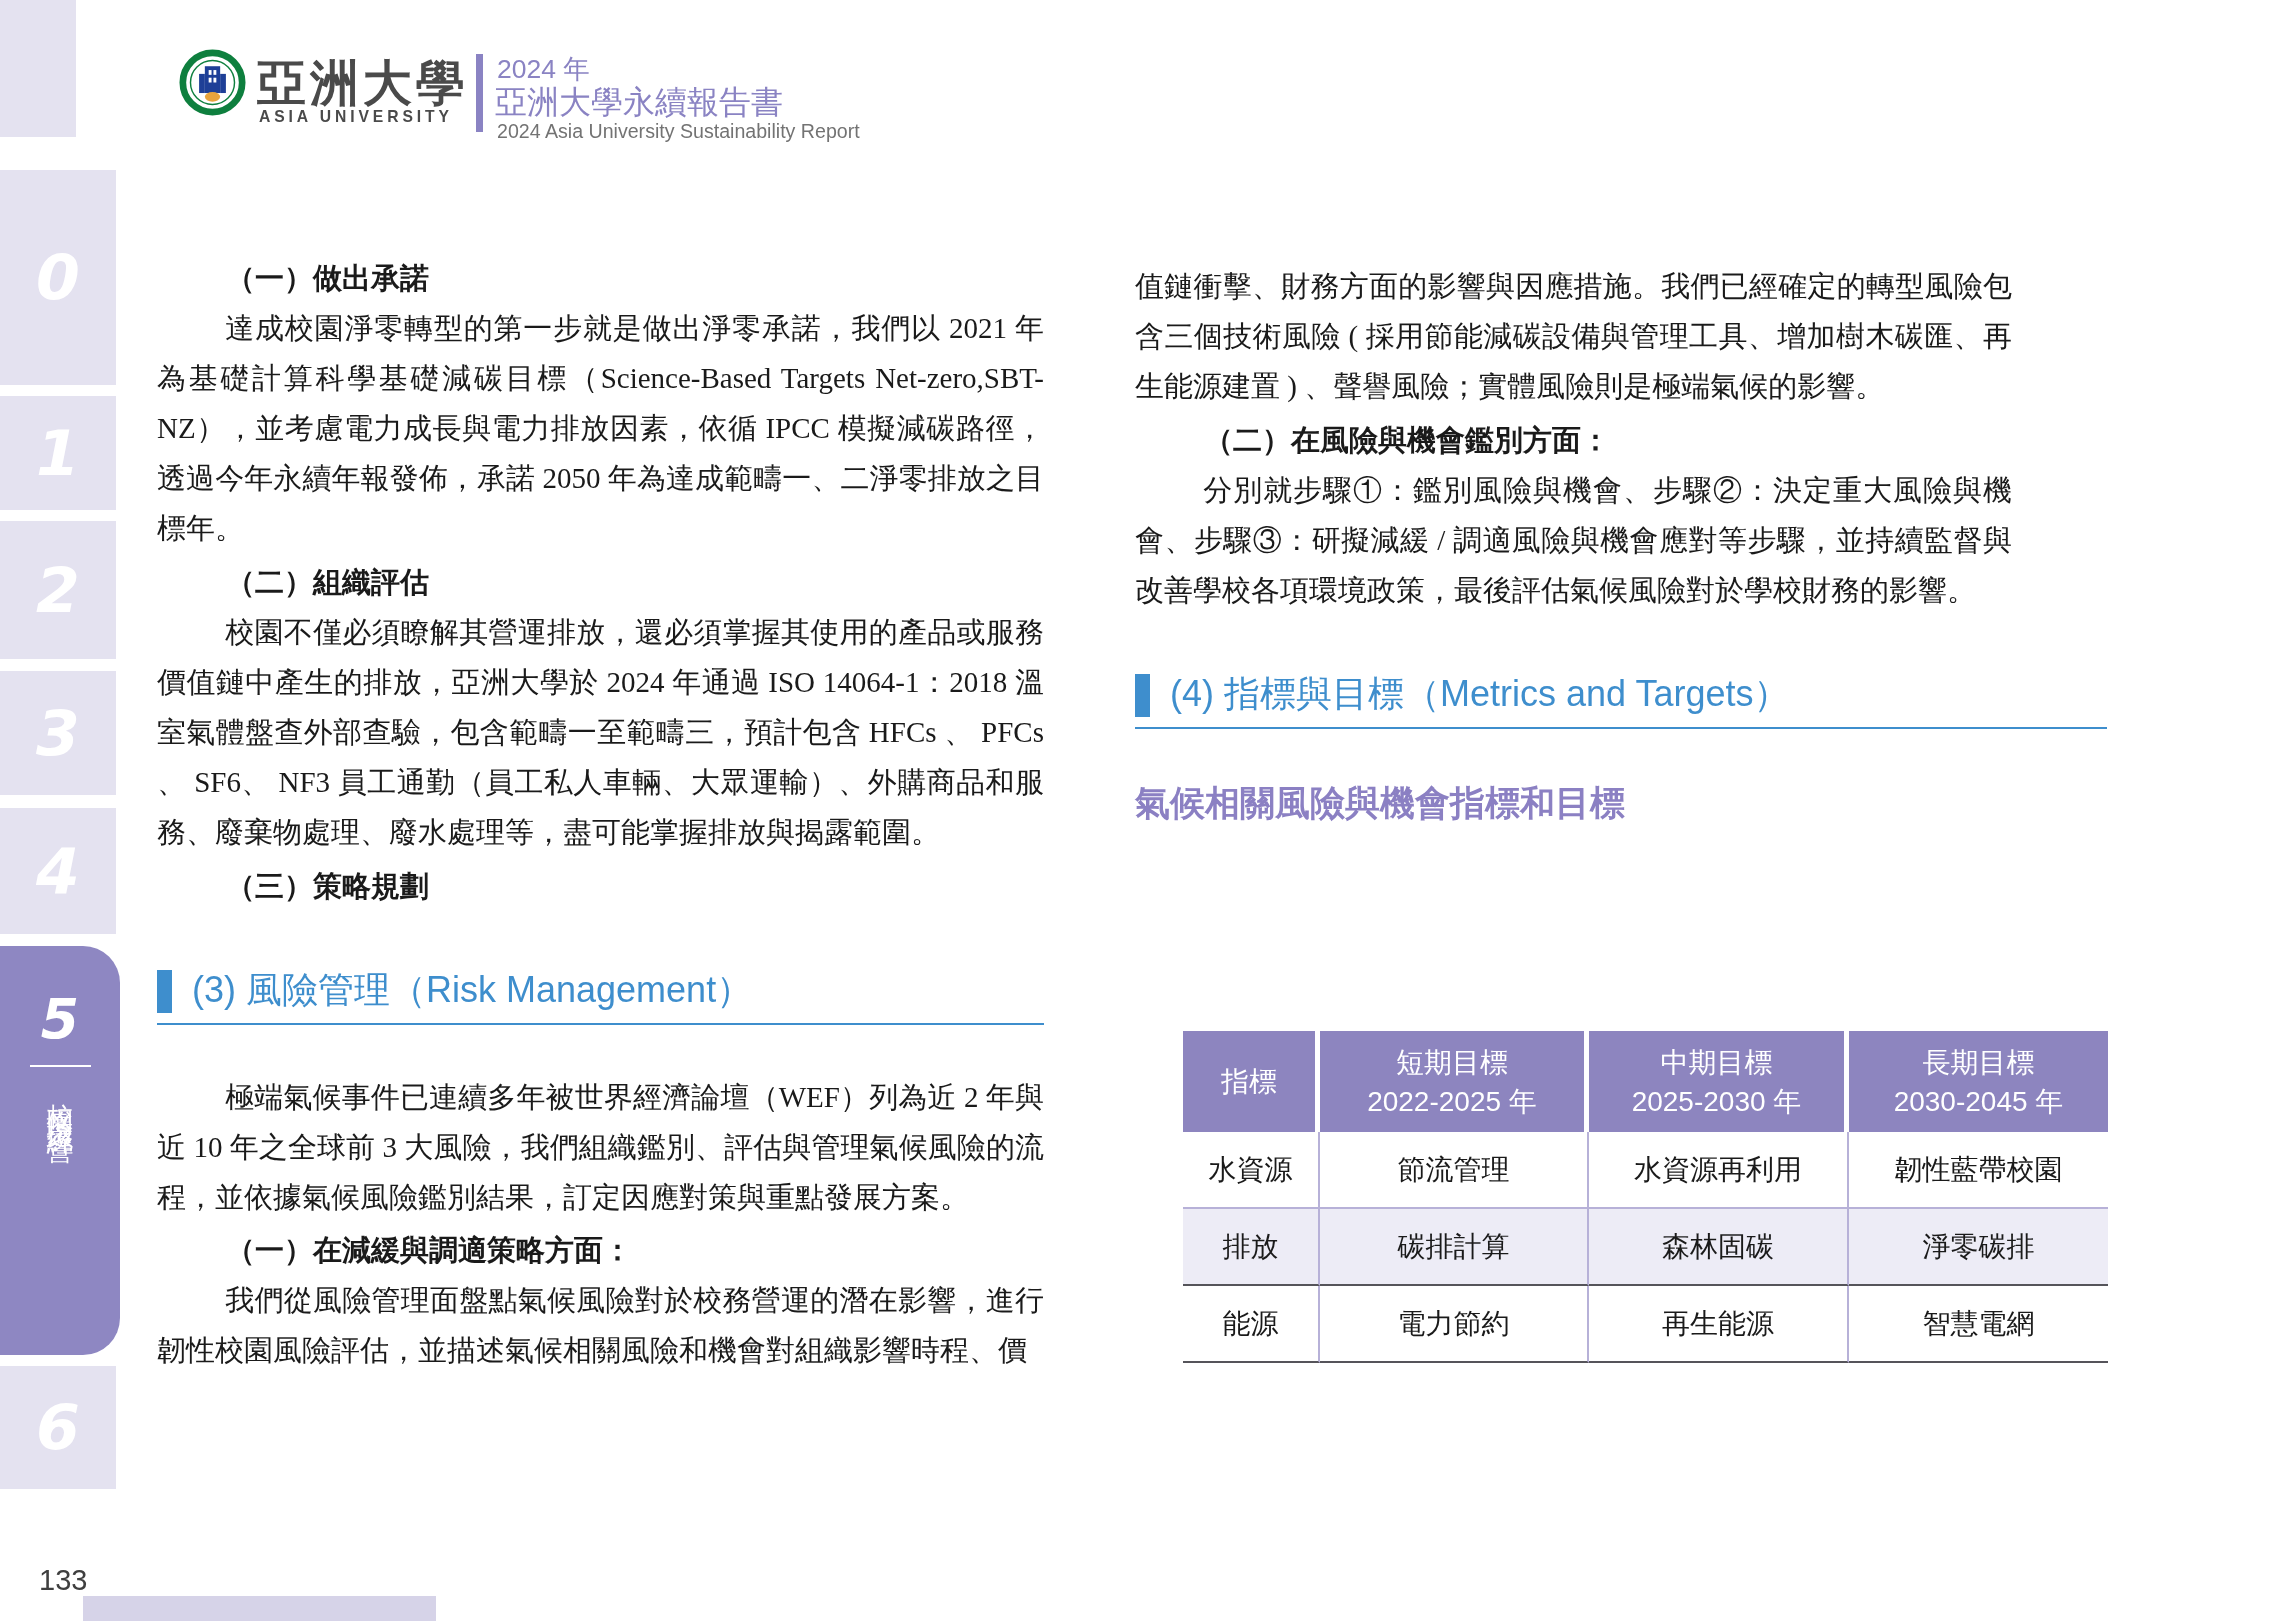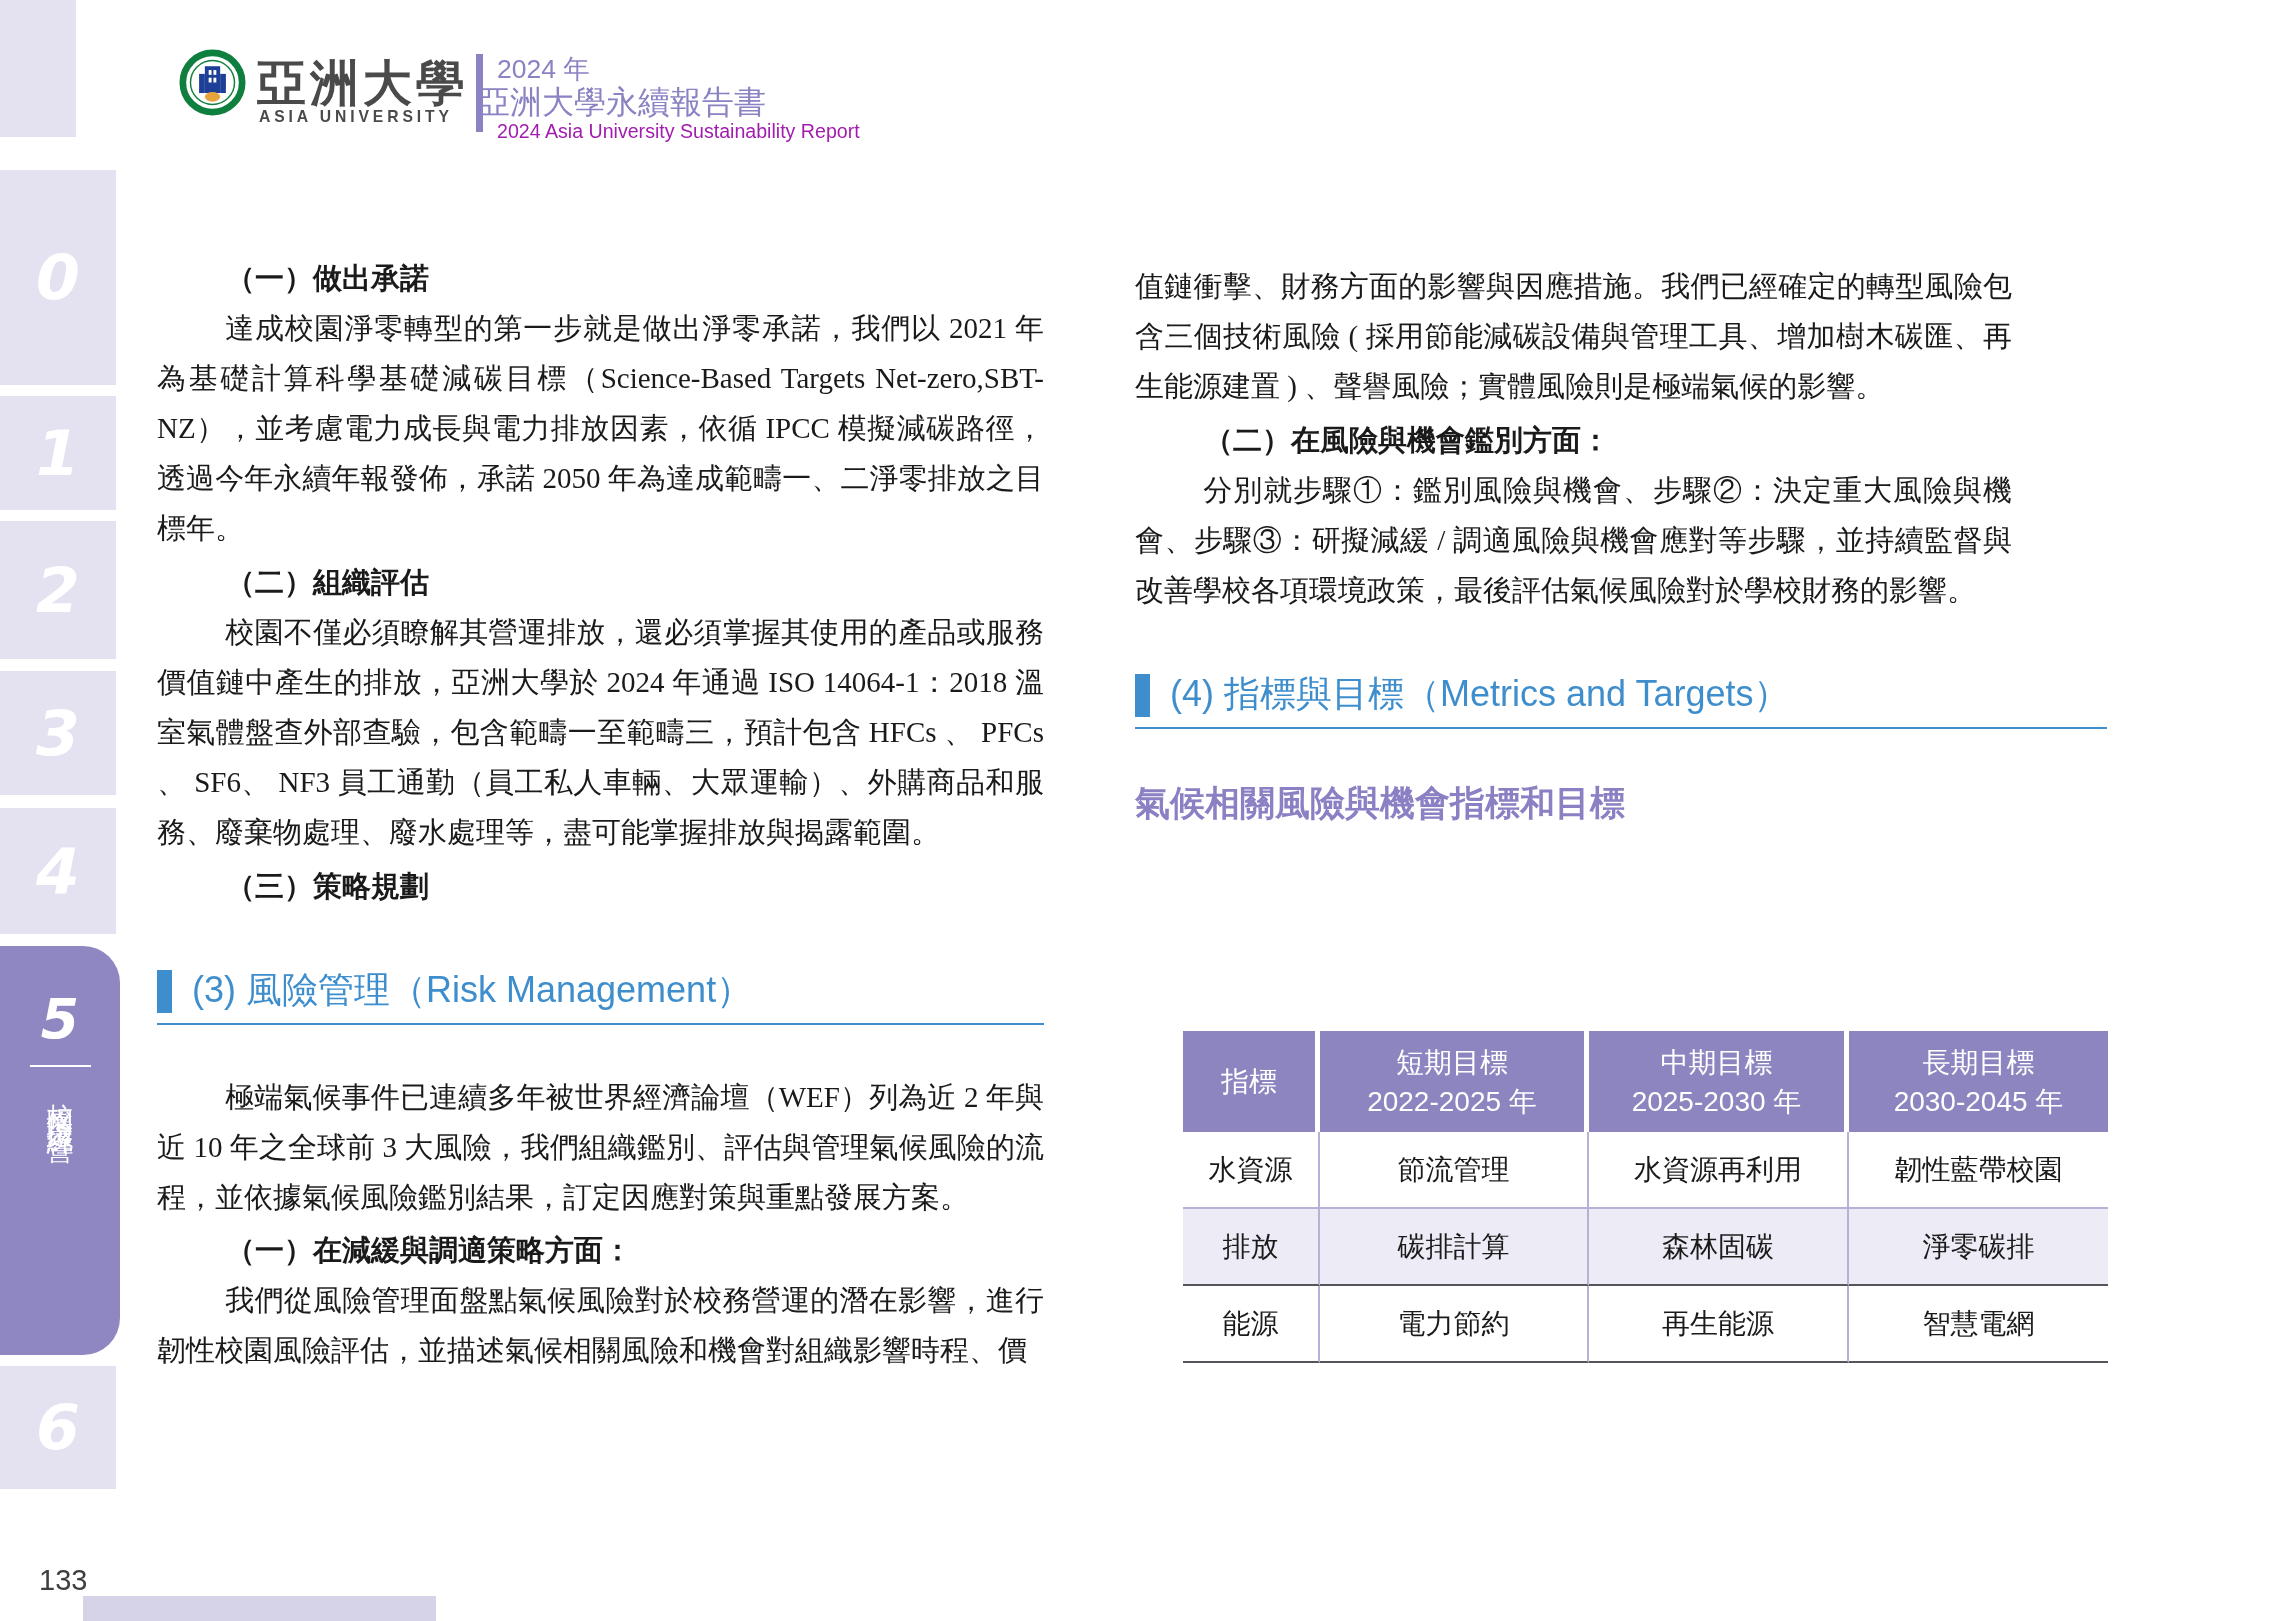--- a/index.html
+++ b/index.html
@@ -30,23 +30,23 @@
   .hdr-zh { position:absolute; left:257px; top:51px; width:216px; font-size:49px;
     font-weight:900; color:#4a4a4a; letter-spacing:3.9px; white-space:nowrap;
     font-family:"DejaVu Serif","Liberation Serif",serif; }
   .hdr-en { position:absolute; left:259px; top:108px; font-size:15.7px; font-weight:700;
     letter-spacing:3.9px; color:#4a4a4a;
     font-family:"Liberation Sans","DejaVu Sans",sans-serif; }
   .hdr-divider { position:absolute; left:476px; top:54px; width:6.9px; height:78px;
     background:#8a83c3; }
   .hdr-year { position:absolute; left:497px; top:51px; font-size:26.5px; color:#8a83c3;
     font-family:"Liberation Sans","DejaVu Sans",sans-serif; }
-  .hdr-title { position:absolute; left:478px; top:81px; font-size:32px; color:#8a83c3;
+  .hdr-title { position:absolute; left:495px; top:81px; font-size:32px; color:#8a83c3;
     font-weight:500; font-family:"Liberation Sans","DejaVu Sans",sans-serif; }
-  .hdr-sub { position:absolute; left:497px; top:120px; font-size:19.6px; color:#a21caf;
+  .hdr-sub { position:absolute; left:497px; top:120px; font-size:19.6px; color:#737373;
     font-family:"Liberation Sans","DejaVu Sans",sans-serif; }
   
   .col { position:absolute; font-size:29px; line-height:50px; text-align:justify; }
   .col-left  { left:157px;  top:253px; width:887px; }
   .col-right { left:1135px; top:261px; width:877px; }
   .col p { margin:0; text-indent:2.35em; }
   .col p.noindent { text-indent:0; }
   .sub-head { font-family:"Liberation Sans","DejaVu Sans",sans-serif; font-weight:700;
     font-size:29px; line-height:50px; padding-left:69px; margin:3.9px 0 0 0;
     text-align:left; }

